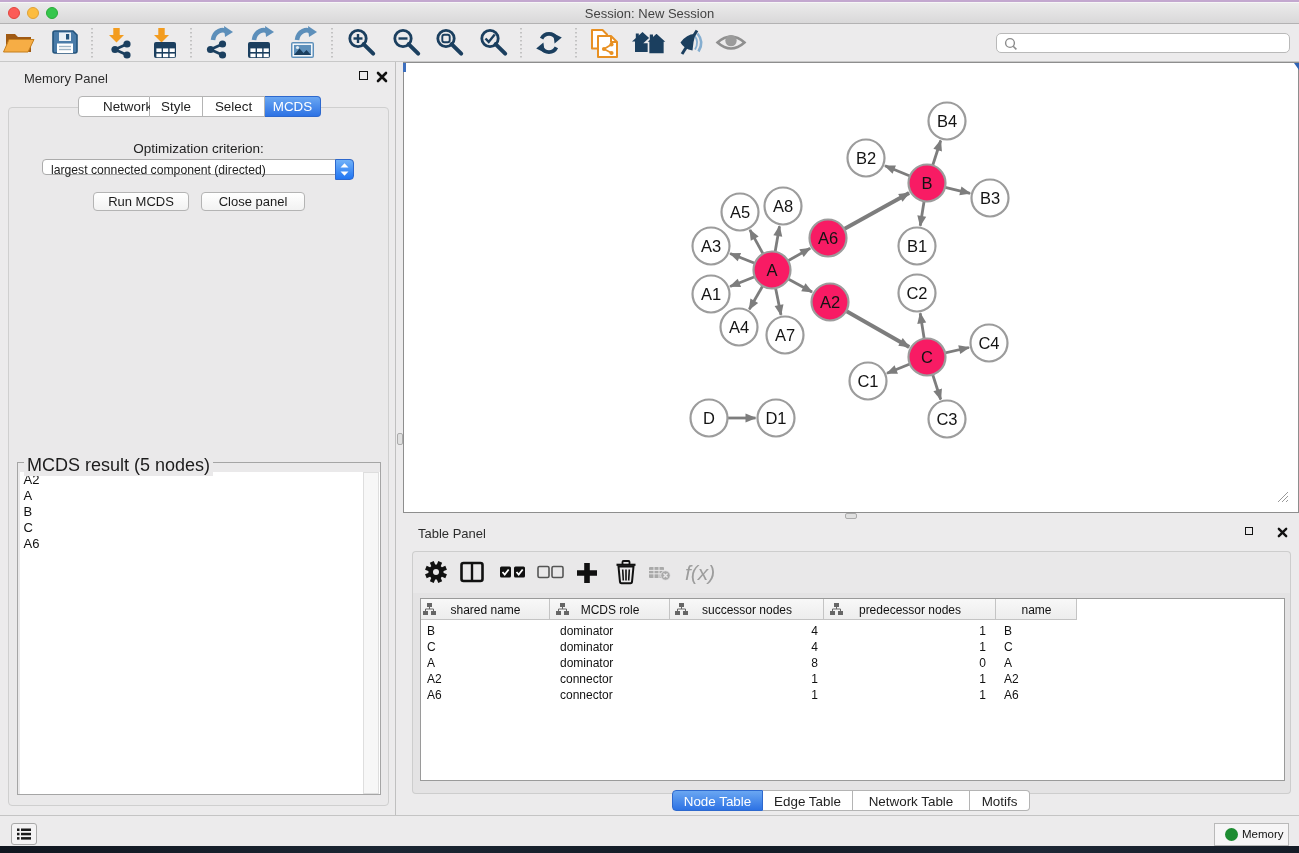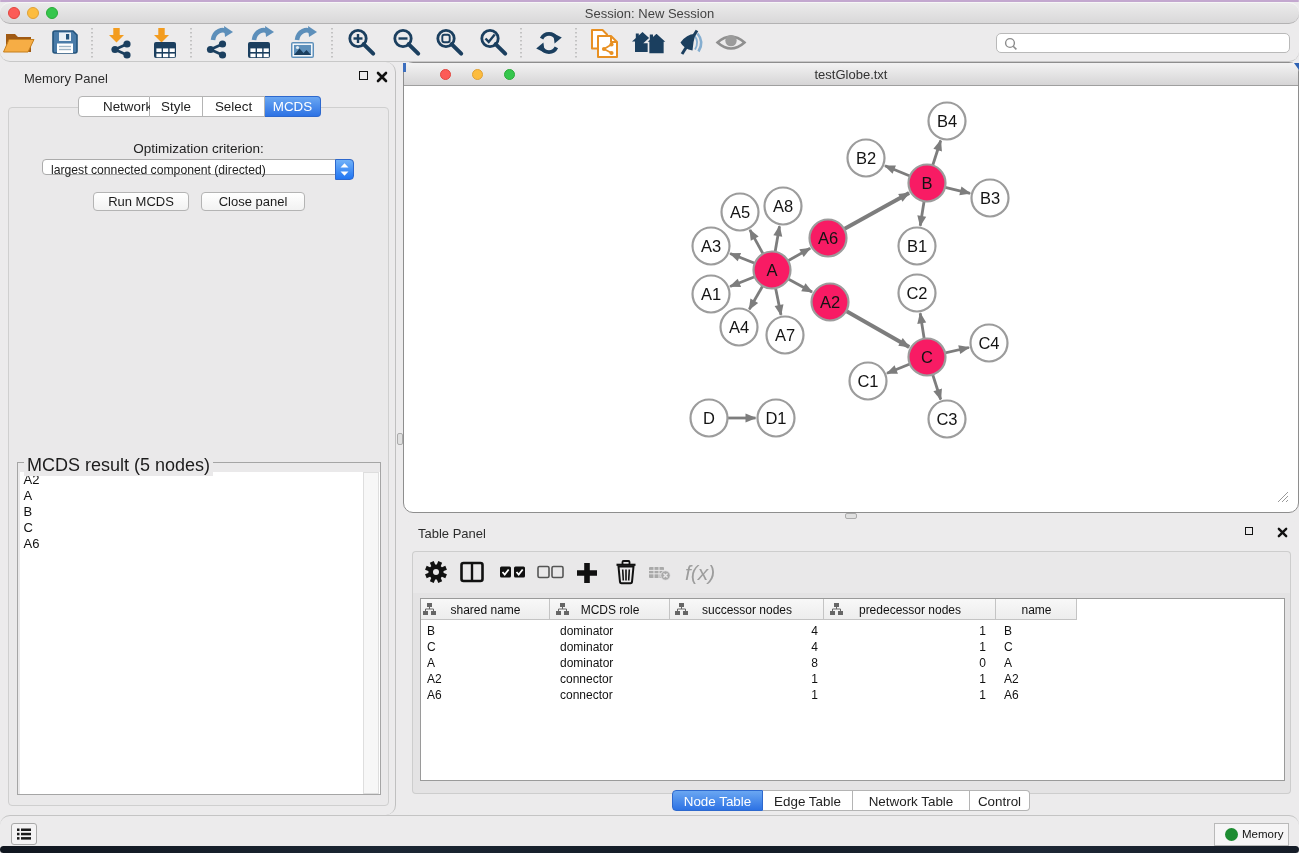--- a/index.html
+++ b/index.html
@@ -1,18 +1,18 @@
 <!DOCTYPE html>
 <html><head>
 <meta charset="utf-8">
 <style>
 * { margin:0; padding:0; box-sizing:border-box; }
 html,body { width:1299px; height:853px; overflow:hidden; }
 body { font-family:"Liberation Sans", sans-serif; position:relative; background:#ecebec; font-size:13px; color:#222; }
-.abs { position:absolute;border-radius:10px; }
+.abs { position:absolute; }
 
 #deskTop { left:0; top:0; width:1299px; height:2px; background:#c3a8cf; }
 
 #titlebar { left:0; top:2px; width:1299px; height:22px; background:linear-gradient(#ebebeb,#d9d8d9); border-bottom:1px solid #b3b2b3; border-top:1px solid #f6f6f6; }
 #titlebar .title { position:absolute; left:0; right:0; top:3px; text-align:center; font-size:13px; color:#434343; }
 .tl { position:absolute; border-radius:50%; width:12px; height:12px; }
 .tl.r { background:#fc5b57; border:1px solid #e2453e; }
 .tl.y { background:#fcbc3f; border:1px solid #e0a135; }
 .tl.g { background:#35c64c; border:1px solid #2aab38; }
 
@@ -207,26 +207,20 @@
         <div class="sb"></div>
         <div class="items">A2<br>A<br>B<br>C<br>A6</div>
       </div>
       <div class="lbl">MCDS result (5 nodes)</div>
     </div>
   </div>
 </div>
 <div class="abs" id="netwin">
   <div style="position:absolute;left:-1px;top:0;width:3px;height:9px;background:#3d6fbe;z-index:3;"></div>
     <div style="position:absolute;right:-1px;top:0;width:5px;height:7px;background:#2f63b4;z-index:3;clip-path:polygon(100% 0,0 0,100% 100%);"></div>
-  <div class="tbar">
-    <span class="tl r" style="left:36px; top:6px; width:11px; height:11px;"></span>
-    <span class="tl y" style="left:68px; top:6px; width:11px; height:11px;"></span>
-    <span class="tl g" style="left:100px; top:6px; width:11px; height:11px;"></span>
-    <div class="title">testGlobe.txt</div>
-  </div>
   <svg id="netsvg" width="894" height="425" viewBox="0 0 894 425">
     <defs>
       <marker id="arr" markerWidth="12" markerHeight="10" refX="10.5" refY="5" orient="auto" markerUnits="userSpaceOnUse">
           <path d="M0.5,0.5 L11.5,5 L0.5,9.5 Z" fill="#7d7d7d"></path>
         </marker>
     </defs>
     <g stroke="#7d7d7d">
     <line x1="352.6" y1="189.0" x2="326.1" y2="199.5" stroke-width="2.8" marker-end="url(#arr)"></line>
     <line x1="352.6" y1="177.0" x2="326.1" y2="166.5" stroke-width="2.8" marker-end="url(#arr)"></line>
     <line x1="359.7" y1="197.3" x2="345.3" y2="222.3" stroke-width="2.8" marker-end="url(#arr)"></line>
@@ -419,21 +413,21 @@
             <text x="565" y="99.5" text-anchor="end">1</text>
             <text x="583" y="99.5">A6</text>
           </g>
       </svg>
       </div>
   </div>
   <div id="btabs">
     <div class="tab first sel" style="width:91px;">Node Table</div>
     <div class="tab" style="width:90px;">Edge Table</div>
     <div class="tab" style="width:117px;">Network Table</div>
-    <div class="tab last" style="width:60px;">Control</div>
+    <div class="tab last" style="width:60px;">Motifs</div>
   </div>
 </div>
 <div class="abs" id="status">
   <div id="listbtn">
       <svg width="24" height="20" viewBox="0 0 24 20" style="position:absolute;left:0;top:0;">
         <g fill="#1a1a1a">
           <rect x="5" y="4.5" width="2.5" height="2.5"></rect>
           <rect x="9" y="4.5" width="10" height="2.5"></rect>
           <rect x="5" y="8.8" width="2.5" height="2.5"></rect>
           <rect x="9" y="8.8" width="10" height="2.5"></rect>

